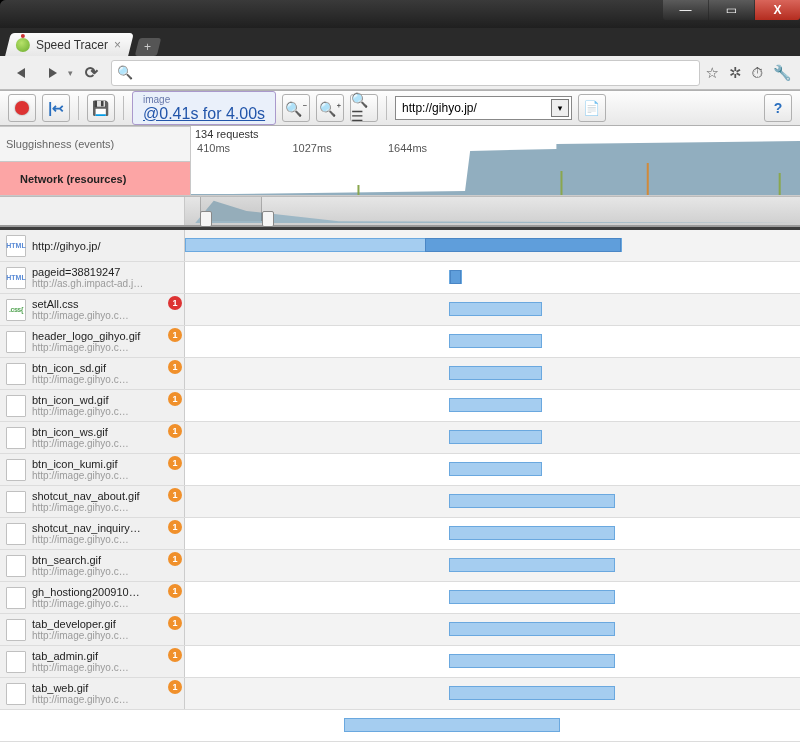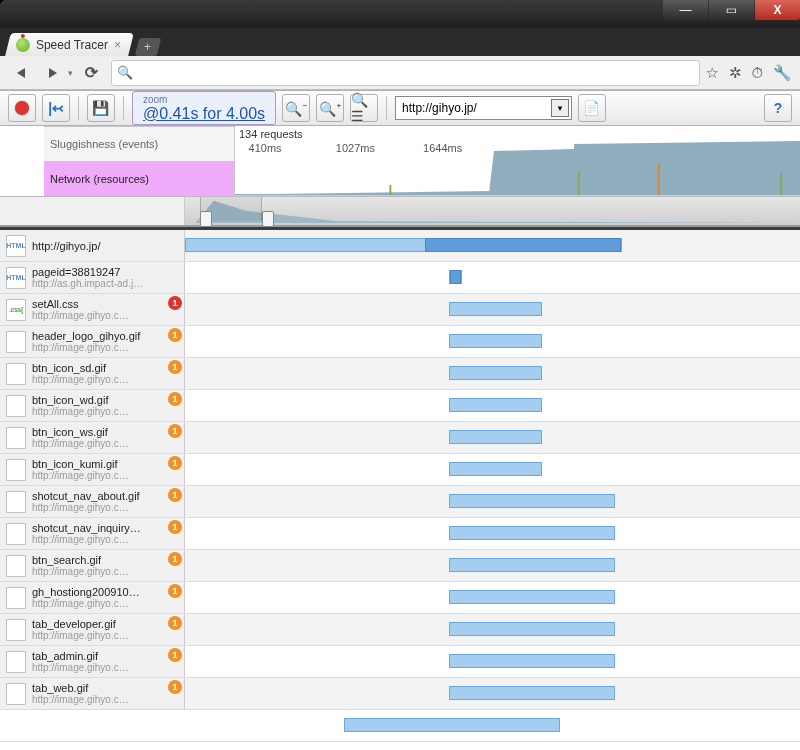--- a/index.html
+++ b/index.html
@@ -48,27 +48,27 @@
   .metric { padding:2px 10px; border:1px solid #a9c; border-radius:3px; background:#eaf0fa; line-height:1.1; }
   .metric .lbl { color:#67a; font-size:10px; }
   .metric .val {  font-size:16px; }
   .metric .val a { color:#2255aa; text-decoration:underline; }
   .urlbox { display:flex; align-items:center; border:1px solid #888; background:#fff; padding:2px 2px 2px 6px; gap:4px; }
   .urlbox input { border:0; outline:0; width:145px; font-size:12px; }
   .urlbox .dd { width:18px; height:18px; border:1px solid #777; display:flex; align-items:center; justify-content:center; font-size:9px; background:#eee; }
 
   
   .tl-header { display:flex; border-bottom:1px solid #bbb; font-size:11px; color:#666; position:relative; background:#fff; }
-  .tl-left { width:191px; flex-shrink:0;margin-left:44px; }
+  .tl-left { width:191px; flex-shrink:0; }
   .sluggish { border:1px solid #c8c8c8; border-left:0; padding:10px 6px; height:36px; background:#f4f4f4; display:flex; align-items:center; }
-  .network { border:1px solid #c8c8c8; border-left:0; border-top:0; padding:10px 6px; height:34px; background:#f0abfc; display:flex; align-items:center; color:#222; }
+  .network { border:1px solid #c8c8c8; border-left:0; border-top:0; padding:10px 20px; height:34px; background:#fca5a5; display:flex; align-items:center; color:#222;font-weight:bold; }
   .tl-right { flex:1; position:relative; }
   .graph-top { position:relative; height:70px; border-bottom:1px solid #ccc; }
   .req-label { position:absolute; top:2px; left:4px; font-size:11px; color:#333; }
-  .ticks { position:absolute; top:16px; left:8px; right:0; height:12px;text-align:center; }
+  .ticks { position:absolute; top:16px; left:0; right:0; height:12px;text-align:center; }
   .tick { position:absolute; font-size:11px; color:#555; }
   .mountain { position:absolute; bottom:0; left:0; right:0; height:54px; overflow:hidden; }
   .mountain svg { width:100%; height:100%; }
 
   .mini { height:30px; background:linear-gradient(#e6e6e6,#cfcfcf); border-bottom:2px solid #9a9a9a; position:relative; }
   .mini-left { width:185px; height:100%; border-right:1px solid #c8c8c8; background:#f0f0f0; }
   .mini-graph { position:absolute; left:185px; right:0; top:0; bottom:2px; }
   .mini-graph svg { width:100%; height:100%; }
   .handle { position:absolute; top:14px; width:12px; height:16px; background:#f5f5f5; border:1px solid #888; border-radius:2px; }
   .shade { position:absolute; top:0; bottom:2px; background:rgba(0,0,0,0.05); border-left:1px solid rgba(0,0,0,.2); border-right:1px solid rgba(0,0,0,.2); }
@@ -149,21 +149,21 @@
         </div>
       <div class="tbtn">
           <span style="color:#2a6fbf;font-weight:bold">|↢</span>
         </div>
       <div class="divider"></div>
       <div class="tbtn">
           <span style="color:#2a6fbf">💾</span>
         </div>
       <div class="divider"></div>
       <div class="metric">
-        <div class="lbl">zoom</div>
+        <div class="lbl">image</div>
         <div class="val"><a>@0.41s for 4.00s</a></div>
       </div>
       <div class="tbtn">
           <span>🔍⁻</span>
         </div>
       <div class="tbtn">
           <span>🔍⁺</span>
         </div>
       <div class="tbtn">
           <span>🔍☰</span>

